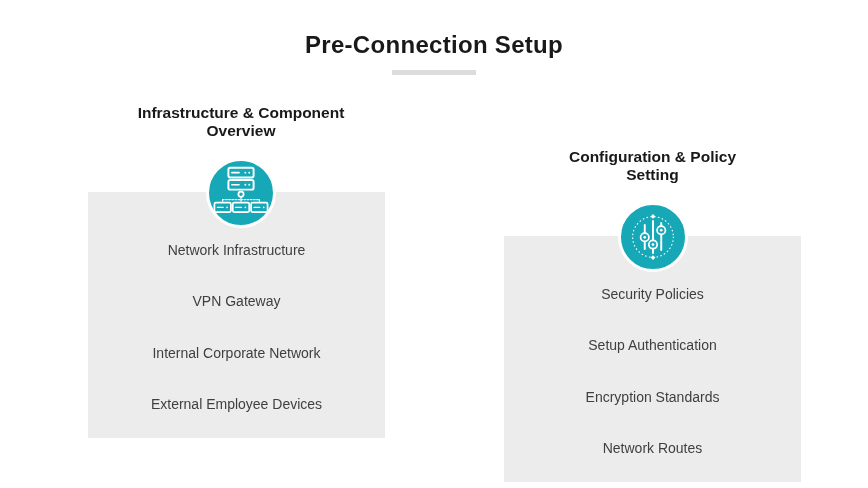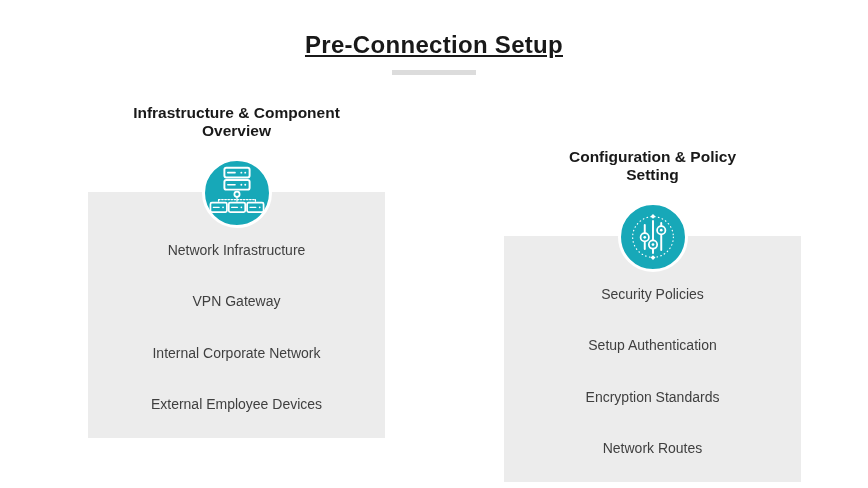--- a/index.html
+++ b/index.html
@@ -15,30 +15,29 @@
     position:relative;
     width:868px;height:488px;
     background:#ffffff;
     overflow:hidden;
   }
   .title{
     position:absolute;top:31px;left:0;width:100%;
     margin:0;text-align:center;
     font-size:24px;font-weight:bold;color:var(--heading);
     letter-spacing:0.3px;
-    text-decoration:underline;
   }
   .title-underline{
     position:absolute;top:70px;left:calc(50% - 42px);
     width:84px;height:5px;background:var(--underline);
   }
   .column{
     position:absolute;top:100px;width:297px;height:346px;
   }
-  .col-0{left:88px;}
+  .col-0{left:88px;padding-left:9px;}
   .col-1{left:504px;margin-top:44px;}
   .col-header{
     position:absolute;top:4px;left:0;width:100%;
     margin:0;text-align:center;
     font-size:15.5px;line-height:18px;font-weight:bold;
     color:var(--heading);
     white-space:pre-line;
   }
   .panel{
     position:absolute;top:92px;left:0;

